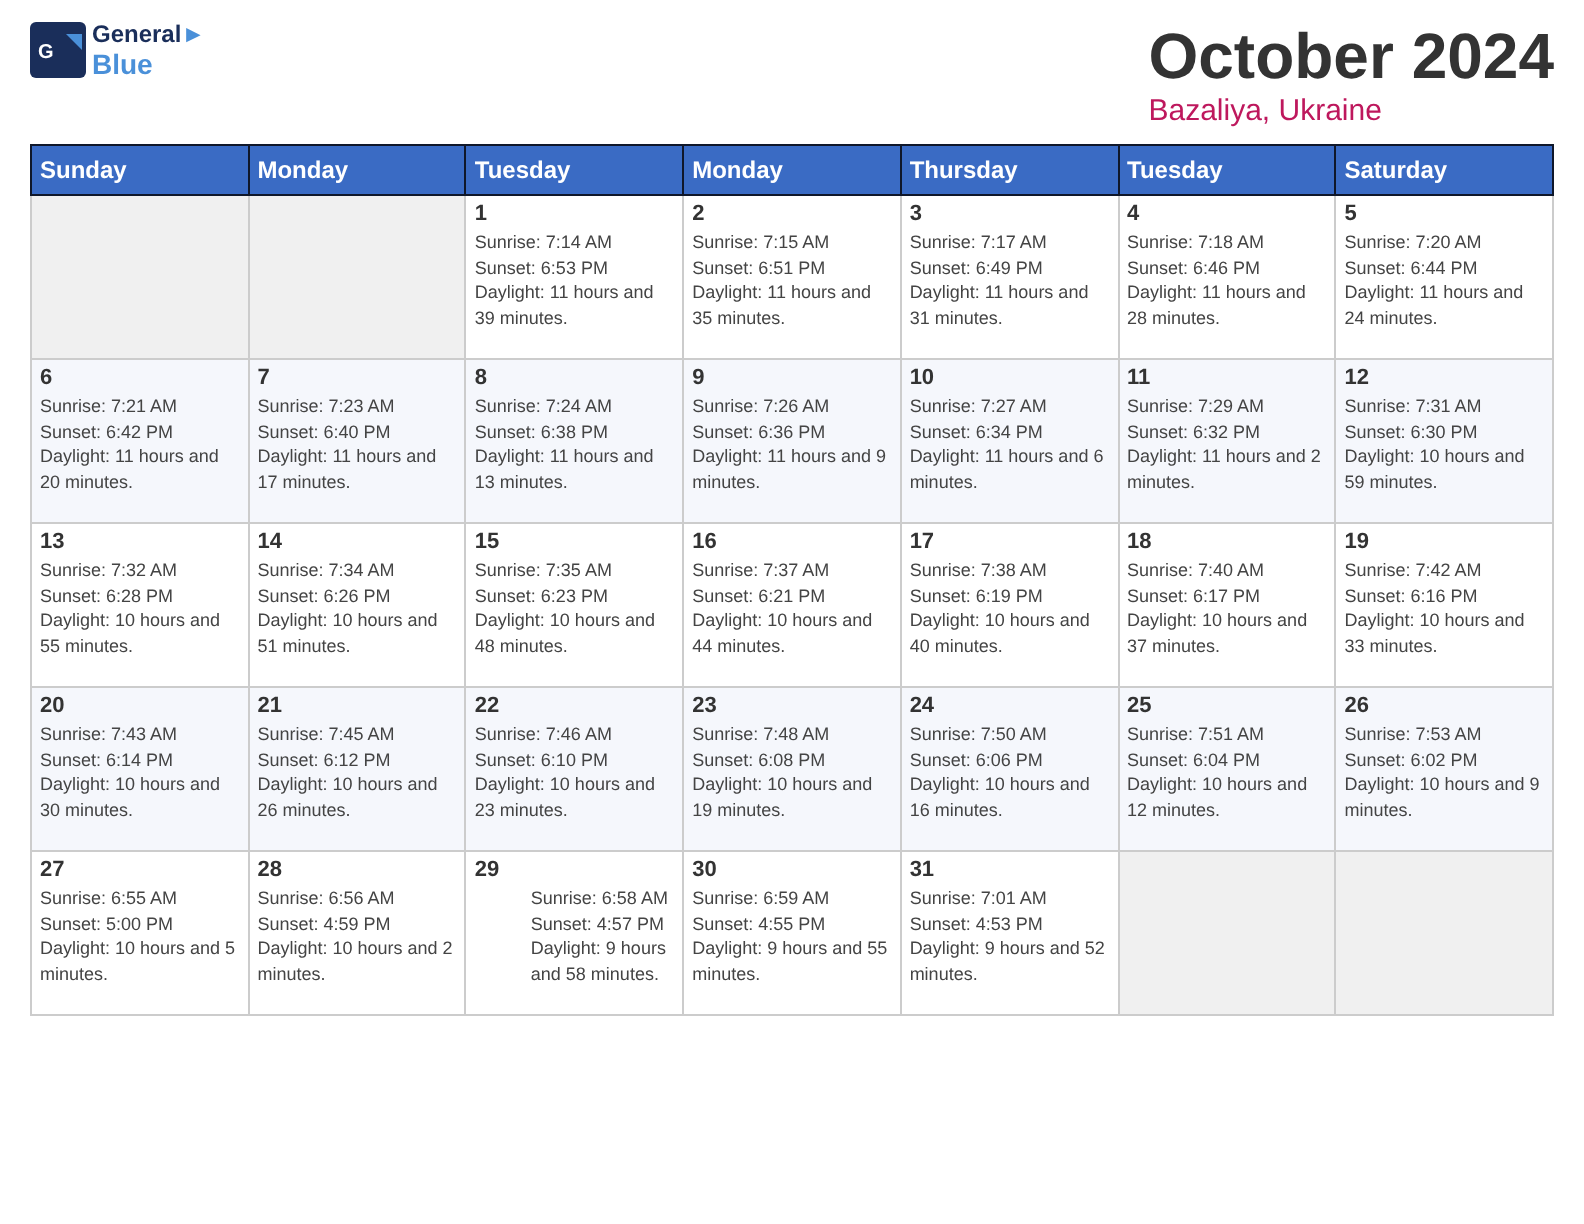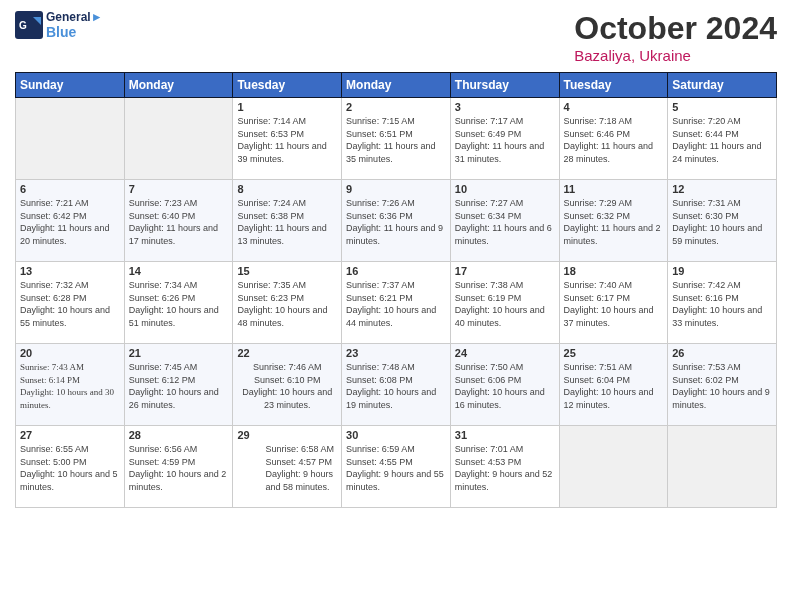--- a/index.html
+++ b/index.html
@@ -237,33 +237,33 @@
           <td>
             <span class="day-num">19</span>
             <div class="day-info" style="white-space: pre-line;">Sunrise: 7:42 AM
 Sunset: 6:16 PM
 Daylight: 10 hours and 33 minutes.</div>
           </td>
         </tr>
         <tr>
           <td>
             <span class="day-num">20</span>
-            <div class="day-info" style="white-space: pre-line; font-family: Liberation Serif, serif;">Sunrise: 7:43 AM
+            <div class="day-info" style="white-space: pre-line;">Sunrise: 7:43 AM
 Sunset: 6:14 PM
 Daylight: 10 hours and 30 minutes.</div>
           </td>
           <td>
             <span class="day-num">21</span>
             <div class="day-info" style="white-space: pre-line;">Sunrise: 7:45 AM
 Sunset: 6:12 PM
 Daylight: 10 hours and 26 minutes.</div>
           </td>
           <td>
             <span class="day-num">22</span>
-            <div class="day-info" style="white-space: pre-line; text-align: center;">Sunrise: 7:46 AM
+            <div class="day-info" style="white-space: pre-line;">Sunrise: 7:46 AM
 Sunset: 6:10 PM
 Daylight: 10 hours and 23 minutes.</div>
           </td>
           <td>
             <span class="day-num">23</span>
             <div class="day-info" style="white-space: pre-line;">Sunrise: 7:48 AM
 Sunset: 6:08 PM
 Daylight: 10 hours and 19 minutes.</div>
           </td>
           <td>

